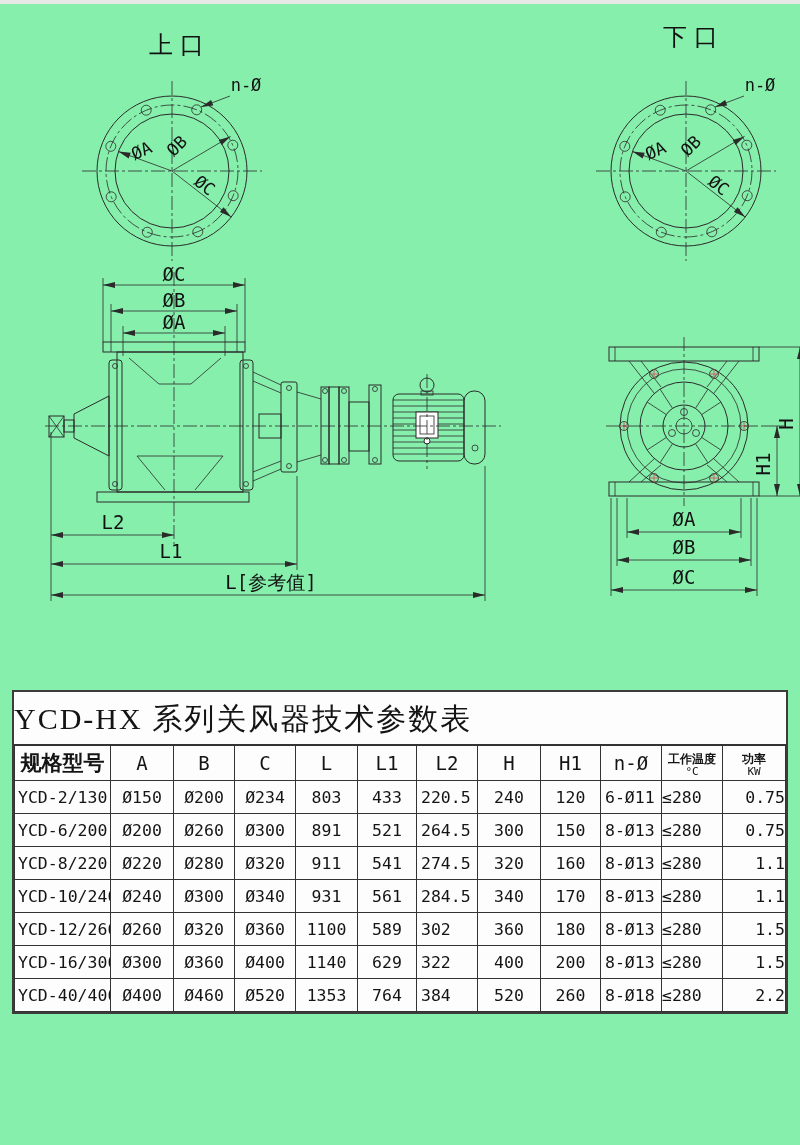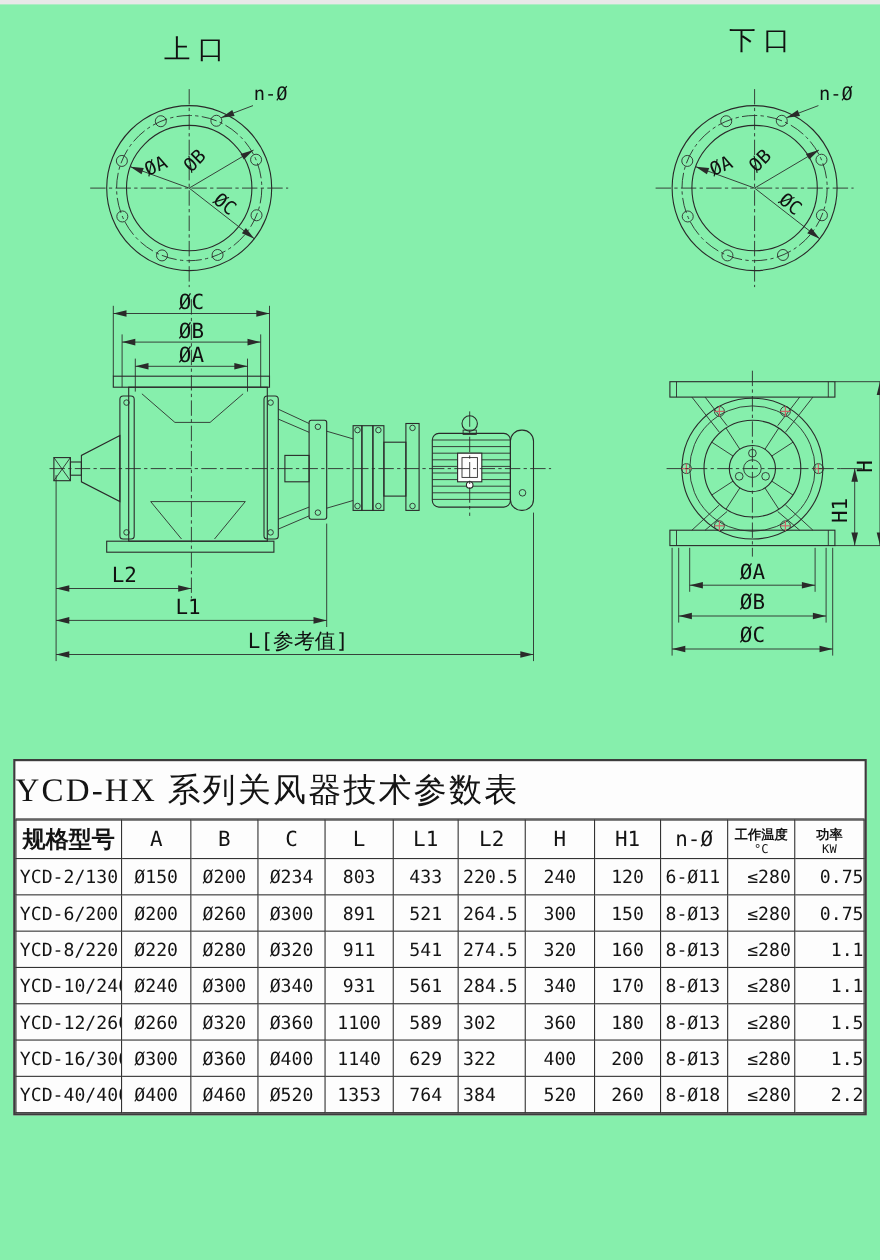--- a/index.html
+++ b/index.html
@@ -39,21 +39,21 @@
                         font-family:"Liberation Serif", serif; padding-top:3px; }
   .h-sub { display:block; font-size:11px; line-height:11px; font-family:"DejaVu Sans Mono", monospace; }
   .h-sub:empty { display:none; }
   td {
     height:33px; text-align:center;
     font-family:"DejaVu Sans Mono", monospace; font-size:16.5px;
   }
   td:nth-child(1)  { text-align:left; padding-left:3px; }
   td:nth-child(7)  { text-align:left; padding-left:4px; }
   td:nth-child(10) { text-align:left; padding-left:4px; }
-  td:nth-child(11) { text-align:right; padding-right:3px; }
+  td:nth-child(11) { text-align:left; padding-right:3px; }
   td:nth-child(12) { text-align:right; padding-left:5px; }
 
   
   .notes {
     position:absolute; left:55px; top:1070px;
     font-family:"Liberation Serif", serif; font-weight:bold;
     font-size:14.5px; line-height:29px; color:#111; letter-spacing:0.5px;
   }
   .note-line2 { margin-left:33px; }
 </style>

